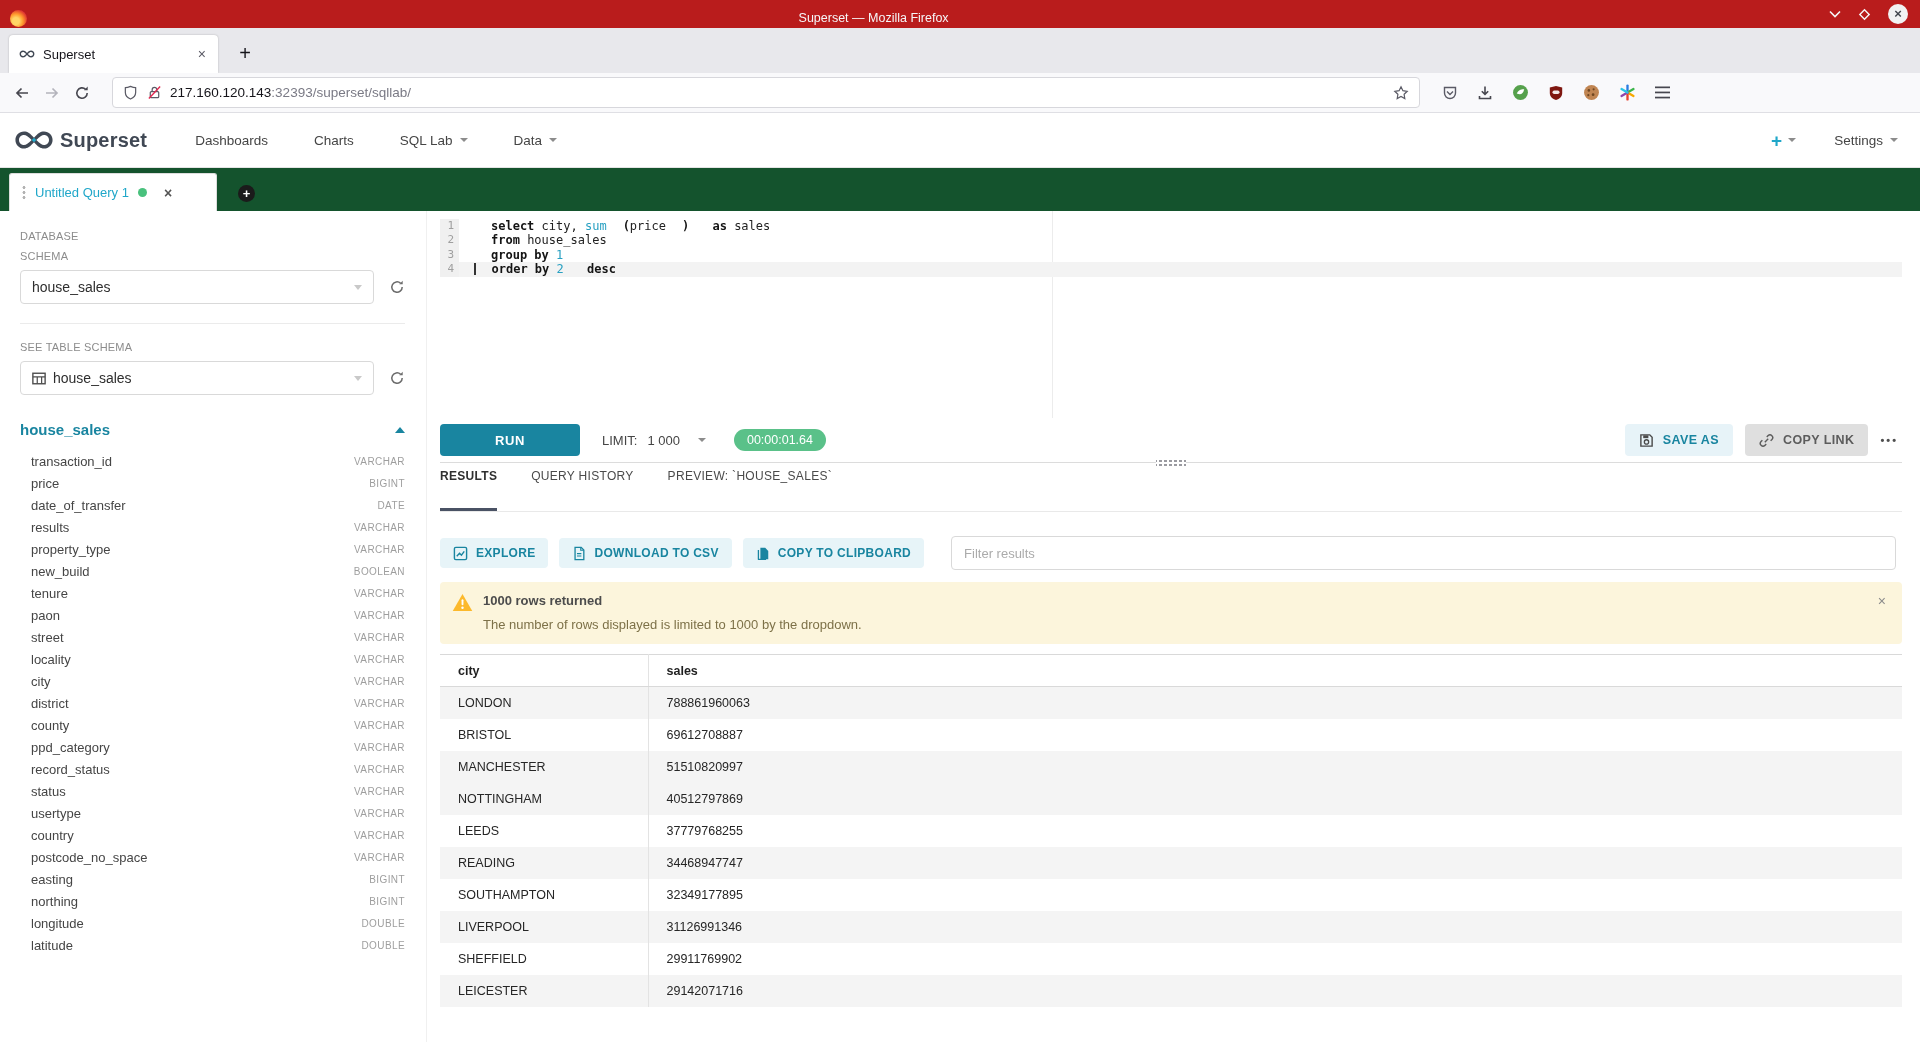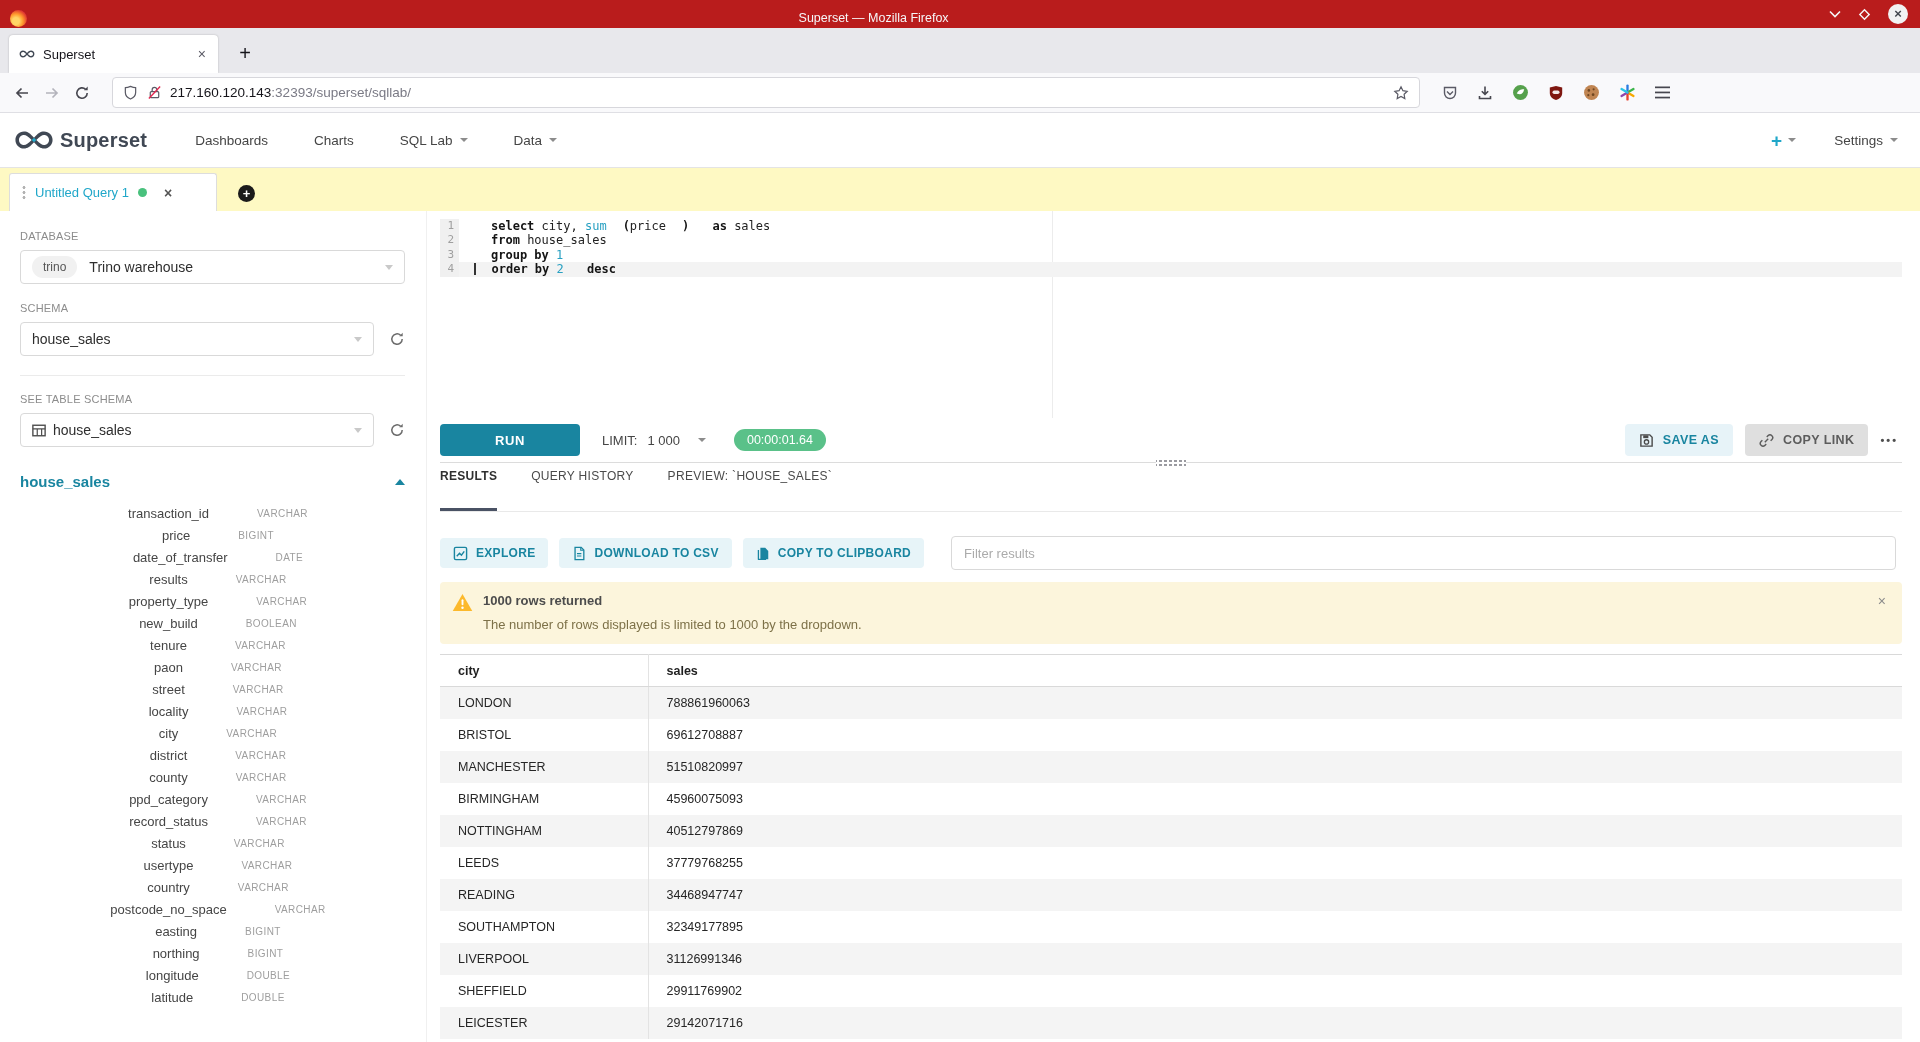--- a/index.html
+++ b/index.html
@@ -46,21 +46,21 @@
   .nav-menu { display:flex; align-items:center; margin-left:48px; gap:46px; }
   .nav-item { font-size:13.5px; color:#454545; display:flex; align-items:center; gap:7px; cursor:pointer; }
   .caret { width:0; height:0; border-left:4px solid transparent; border-right:4px solid transparent;
     border-top:4.5px solid #8c8c8c; display:inline-block; }
   .nav-right { margin-left:auto; margin-right:22px; display:flex; align-items:center; gap:38px; }
   .plus-menu { display:flex; align-items:center; gap:6px; }
   .plus-glyph { color:#20a7c9; font-size:19px; font-weight:bold; line-height:1; }
   .settings { font-size:13.5px; color:#454545; display:flex; align-items:center; gap:7px; }
 
   
-  .qstrip { position:absolute; top:168px; left:0; right:0; height:43px; background:#fef9c3;
+  .qstrip { position:absolute; top:168px; left:0; right:0; height:43px; background:#14532d;
     display:flex; align-items:flex-end; }
   .query-tab { margin-left:9px; width:208px; height:38px; background:#fff; border:1px solid #ddd;
     border-bottom:none; border-radius:3px 3px 0 0; display:flex; align-items:center; padding:0 12px; }
   .drag-dots { width:4px; height:15px; margin-right:9px;
     background:radial-gradient(circle, #b3b3b3 1.4px, transparent 1.6px); background-size:4px 5px; }
   .qt-title { font-size:13px; color:#20a7c9; }
   .status-dot { width:9px; height:9px; border-radius:50%; background:#49c17d; margin-left:9px; }
   .qt-close { margin-left:17px; color:#545454; font-size:14px; font-weight:bold; }
   .addtab { margin-left:21px; margin-bottom:9px; width:17px; height:17px; border-radius:50%; background:#1b1b1b;
     color:#fff; font-size:13px; line-height:16px; text-align:center; border:none; font-weight:bold; }
@@ -80,21 +80,21 @@
     margin-right:12px; }
   .refresh-btn { margin-left:15px; background:none; border:none; display:flex; }
   .db-select { margin-right:0; }
   .mb18 { margin-bottom:18px; }
   .panel-divider { border-top:1px solid #ebebeb; margin:19px 0 17px 0; }
   .tbl-header-row { display:flex; align-items:center; justify-content:space-between; margin-top:26px; }
   .tbl-name { font-size:15px; font-weight:bold; color:#1985a0; }
   .chev-up { width:0; height:0; border-left:5px solid transparent; border-right:5px solid transparent;
     border-bottom:6px solid #1985a0; }
   .cols-list { margin-top:12px; }
-  .col-row { height:22px; display:flex; align-items:center; justify-content:center; padding-left:11px;gap:48px; }
+  .col-row { height:22px; display:flex; align-items:center; justify-content:space-between; padding-left:11px;gap:48px; }
   .col-name { font-size:13px; color:#454545; }
   .col-type { font-size:10px; color:#9e9e9e; letter-spacing:.4px; }
 
   
   .work { position:absolute; top:211px; left:440px; width:1462px; bottom:0; background:#fff; }
 
   .editor { position:relative; height:207px; background:#fff; padding-top:8px;
     font-family:"DejaVu Sans Mono", monospace; font-size:12px; }
   .print-margin { position:absolute; left:612px; top:0; bottom:0; width:1px; background:#ececec; }
   .code-line { display:flex; height:14.4px; line-height:14.4px; position:relative; }
@@ -324,25 +324,20 @@
       <span class="drag-dots"></span>
       <span class="qt-title">Untitled Query 1</span>
       <span class="status-dot"></span>
       <span class="qt-close">×</span>
     </div>
     <button class="addtab">+</button>
   </div>
 
   <aside class="left-panel">
     <div class="fld-label">DATABASE</div>
-    <div class="sel mb18 db-select">
-      <span class="engine-badge">trino</span>
-      <span class="sel-text">Trino warehouse</span>
-      <span class="sel-caret"></span>
-    </div>
 
     <div class="fld-label">SCHEMA</div>
     <div class="sel-row mb18">
       <div class="sel" style="max-width:360px;">
         <span class="sel-text">house_sales</span>
         <span class="sel-caret"></span>
       </div>
       <button class="refresh-btn">
         <svg width="16" height="16" viewBox="0 0 16 16">
             <path d="M13.2 8A5.2 5.2 0 1 1 11.6 4.3" fill="none" stroke="#6b6b6b" stroke-width="1.5"></path>
@@ -593,24 +588,20 @@
             <td>788861960063</td>
           </tr>
           <tr>
             <td class="cell-div">BRISTOL</td>
             <td>69612708887</td>
           </tr>
           <tr class="alt">
             <td class="cell-div">MANCHESTER</td>
             <td>51510820997</td>
           </tr>
-          <tr>
-            <td class="cell-div">BIRMINGHAM</td>
-            <td>45960075093</td>
-          </tr>
           <tr class="alt">
             <td class="cell-div">NOTTINGHAM</td>
             <td>40512797869</td>
           </tr>
           <tr>
             <td class="cell-div">LEEDS</td>
             <td>37779768255</td>
           </tr>
           <tr class="alt">
             <td class="cell-div">READING</td>

